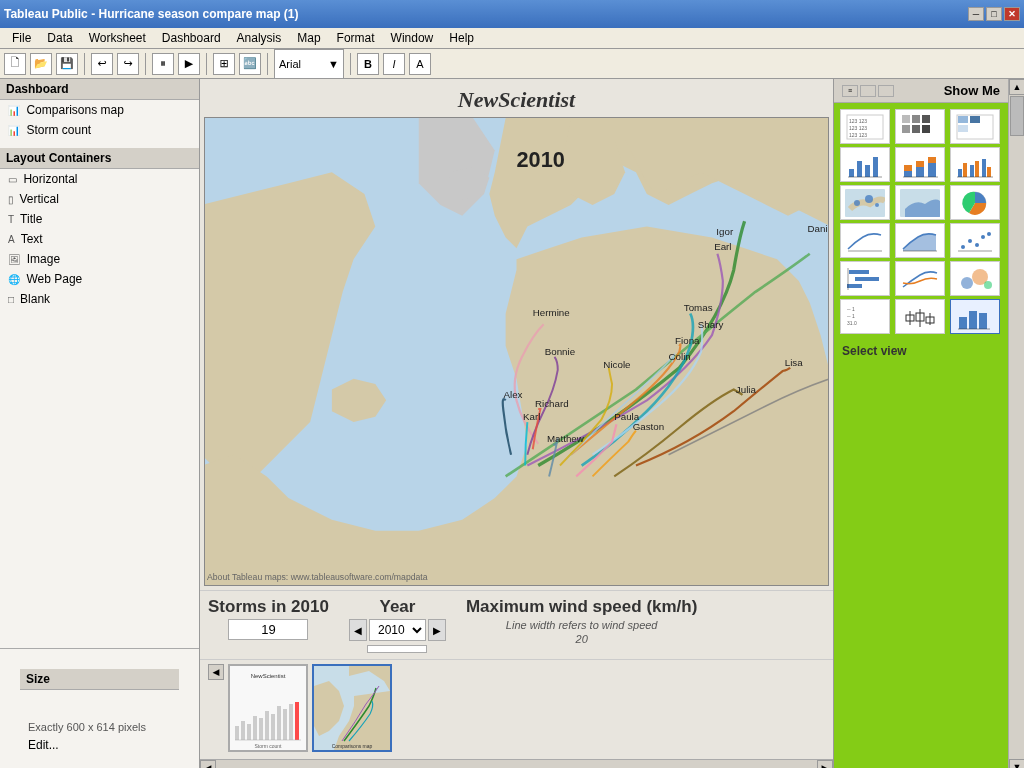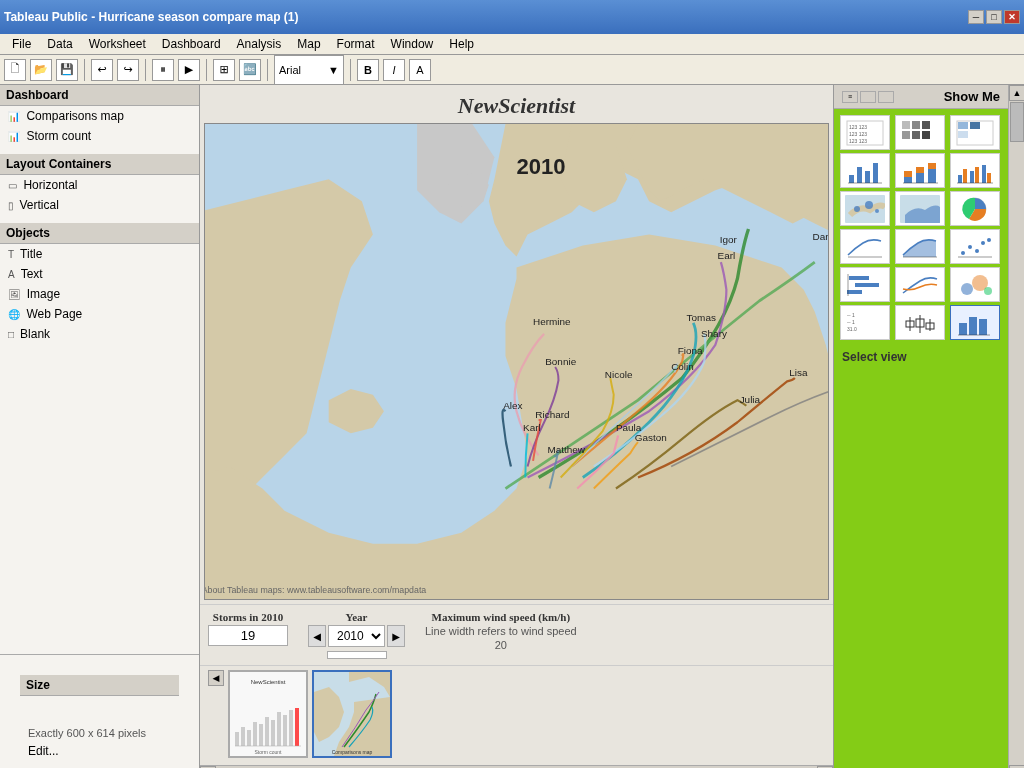--- a/index.html
+++ b/index.html
@@ -2,21 +2,21 @@
 <html><head>
   <meta charset="utf-8">
   <style>
     * { box-sizing: border-box; margin: 0; padding: 0; }
     body { font-family: 'Segoe UI', Tahoma, Arial, sans-serif; font-size: 12px; background: #d4d0c8; overflow: hidden; width: 1024px; height: 768px; }
 
     
     #title-bar {
       background: linear-gradient(to bottom, #5a8fd4, #3a6fbd);
       color: white;
-      height: 34px;
+      height: 28px;
       display: flex;
       align-items: center;
       justify-content: space-between;
       padding: 0 4px;
       font-size: 12px;
       font-weight: bold;
     }
     #title-bar-controls { display: flex; gap: 2px; }
     .title-btn {
       width: 16px; height: 14px; border: 1px solid #999; cursor: pointer;
@@ -146,30 +146,30 @@
     #controls-row {
       display: flex;
       align-items: flex-start;
       padding: 6px 8px;
       gap: 20px;
       background: #e8e5de;
       border-top: 1px solid #ccc;
     }
 
     .control-group { display: flex; flex-direction: column; align-items: center; gap: 2px; }
-    .control-label { font-size: 11px; font-weight: bold; color: #333; font-family: Liberation Serif, serif; }
+    .control-label { font-size: 17px; font-weight: bold; color: #333; }
     .control-value {
       border: 1px solid #aaa; background: white;
       padding: 2px 8px; min-width: 80px; text-align: center;
       font-size: 13px; font-weight: normal;
     }
     .year-control { display: flex; align-items: center; gap: 2px; }
     .year-btn { width: 18px; height: 22px; border: 1px solid #aaa; background: #ddd; cursor: pointer; display: flex; align-items: center; justify-content: center; font-size: 10px; }
     .year-select { border: 1px solid #aaa; background: white; padding: 2px 4px; font-size: 12px; height: 22px; }
-    .wind-info { font-size: 11px; color: #555; text-align: center; }
+    .wind-info { font-size: 11px; color: #555; text-align: center; font-style: italic; }
 
     
     #thumbnails {
       display: flex;
       gap: 4px;
       padding: 4px 8px;
       background: #e8e5de;
       border-top: 1px solid #ccc;
       height: 100px;
     }
@@ -314,21 +314,20 @@
     <div class="panel-section-header" style="margin-top:8px;">Layout Containers</div>
     <div class="panel-item">
       <span class="panel-item-icon">▭</span>
       <span>Horizontal</span>
     </div>
     <div class="panel-item">
       <span class="panel-item-icon">▯</span>
       <span>Vertical</span>
     </div>
 
-    <div class="panel-section-header" style="margin-top:8px;">Objects</div>
     <div class="panel-item">
       <span class="panel-item-icon">T</span>
       <span>Title</span>
     </div>
     <div class="panel-item">
       <span class="panel-item-icon">A</span>
       <span>Text</span>
     </div>
     <div class="panel-item">
       <span class="panel-item-icon">🖼</span>

